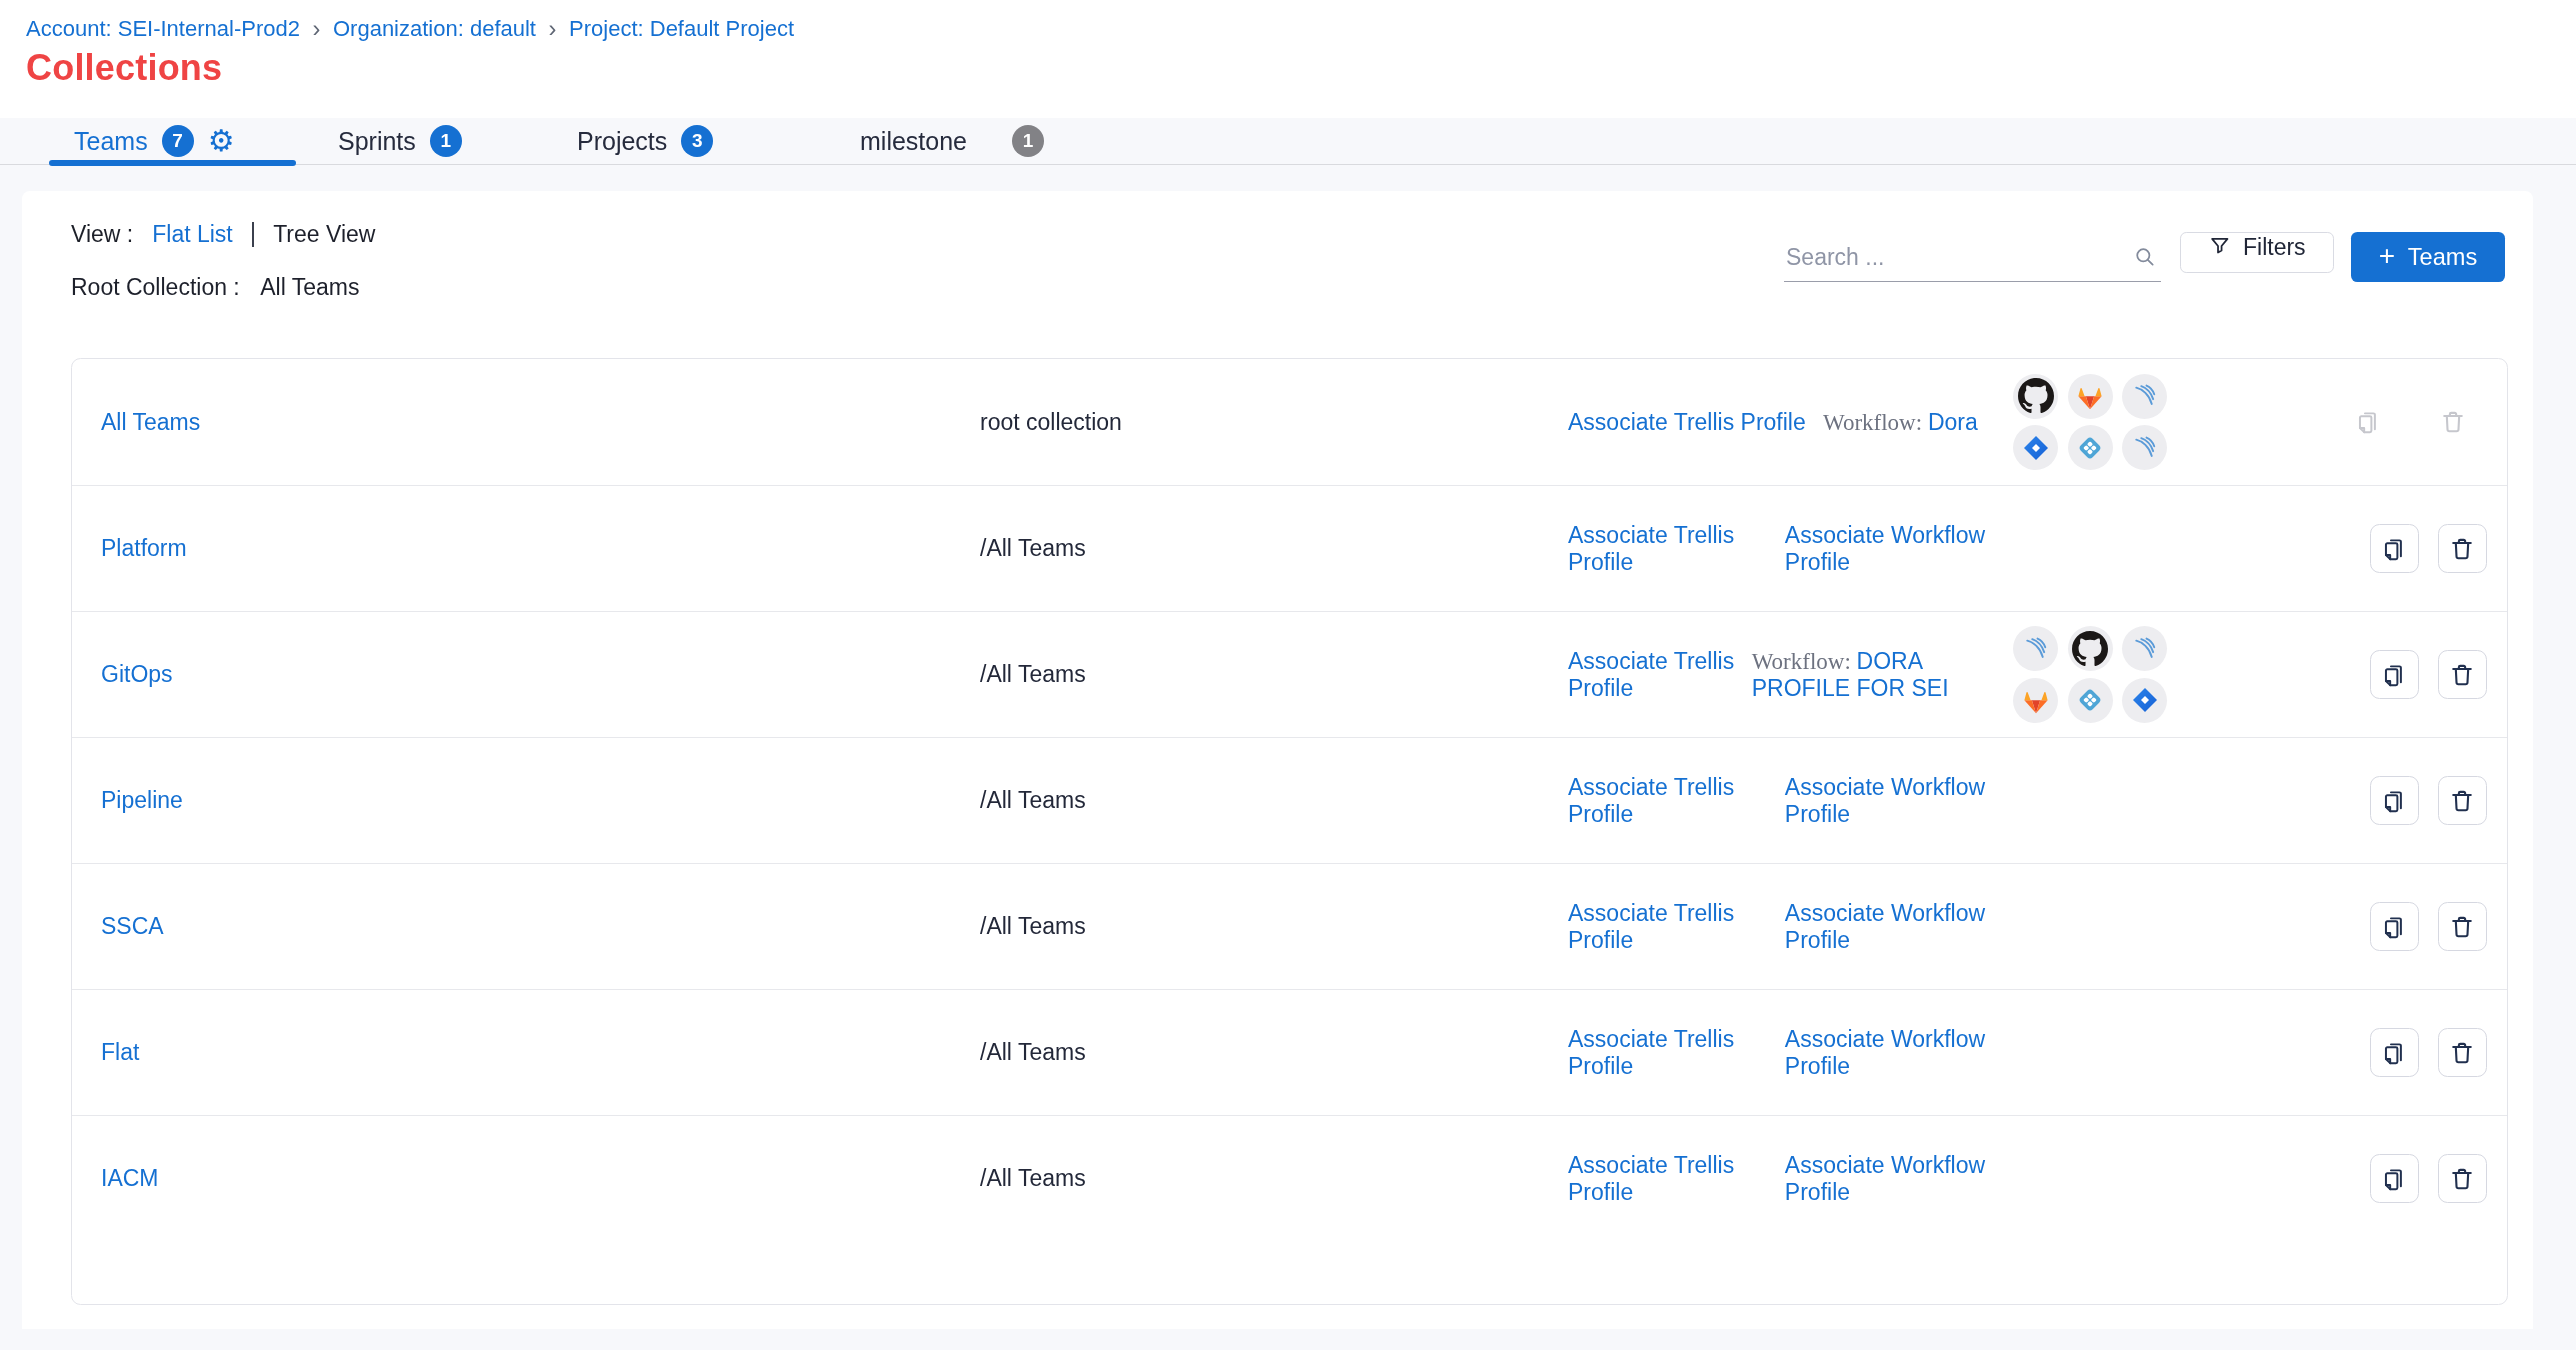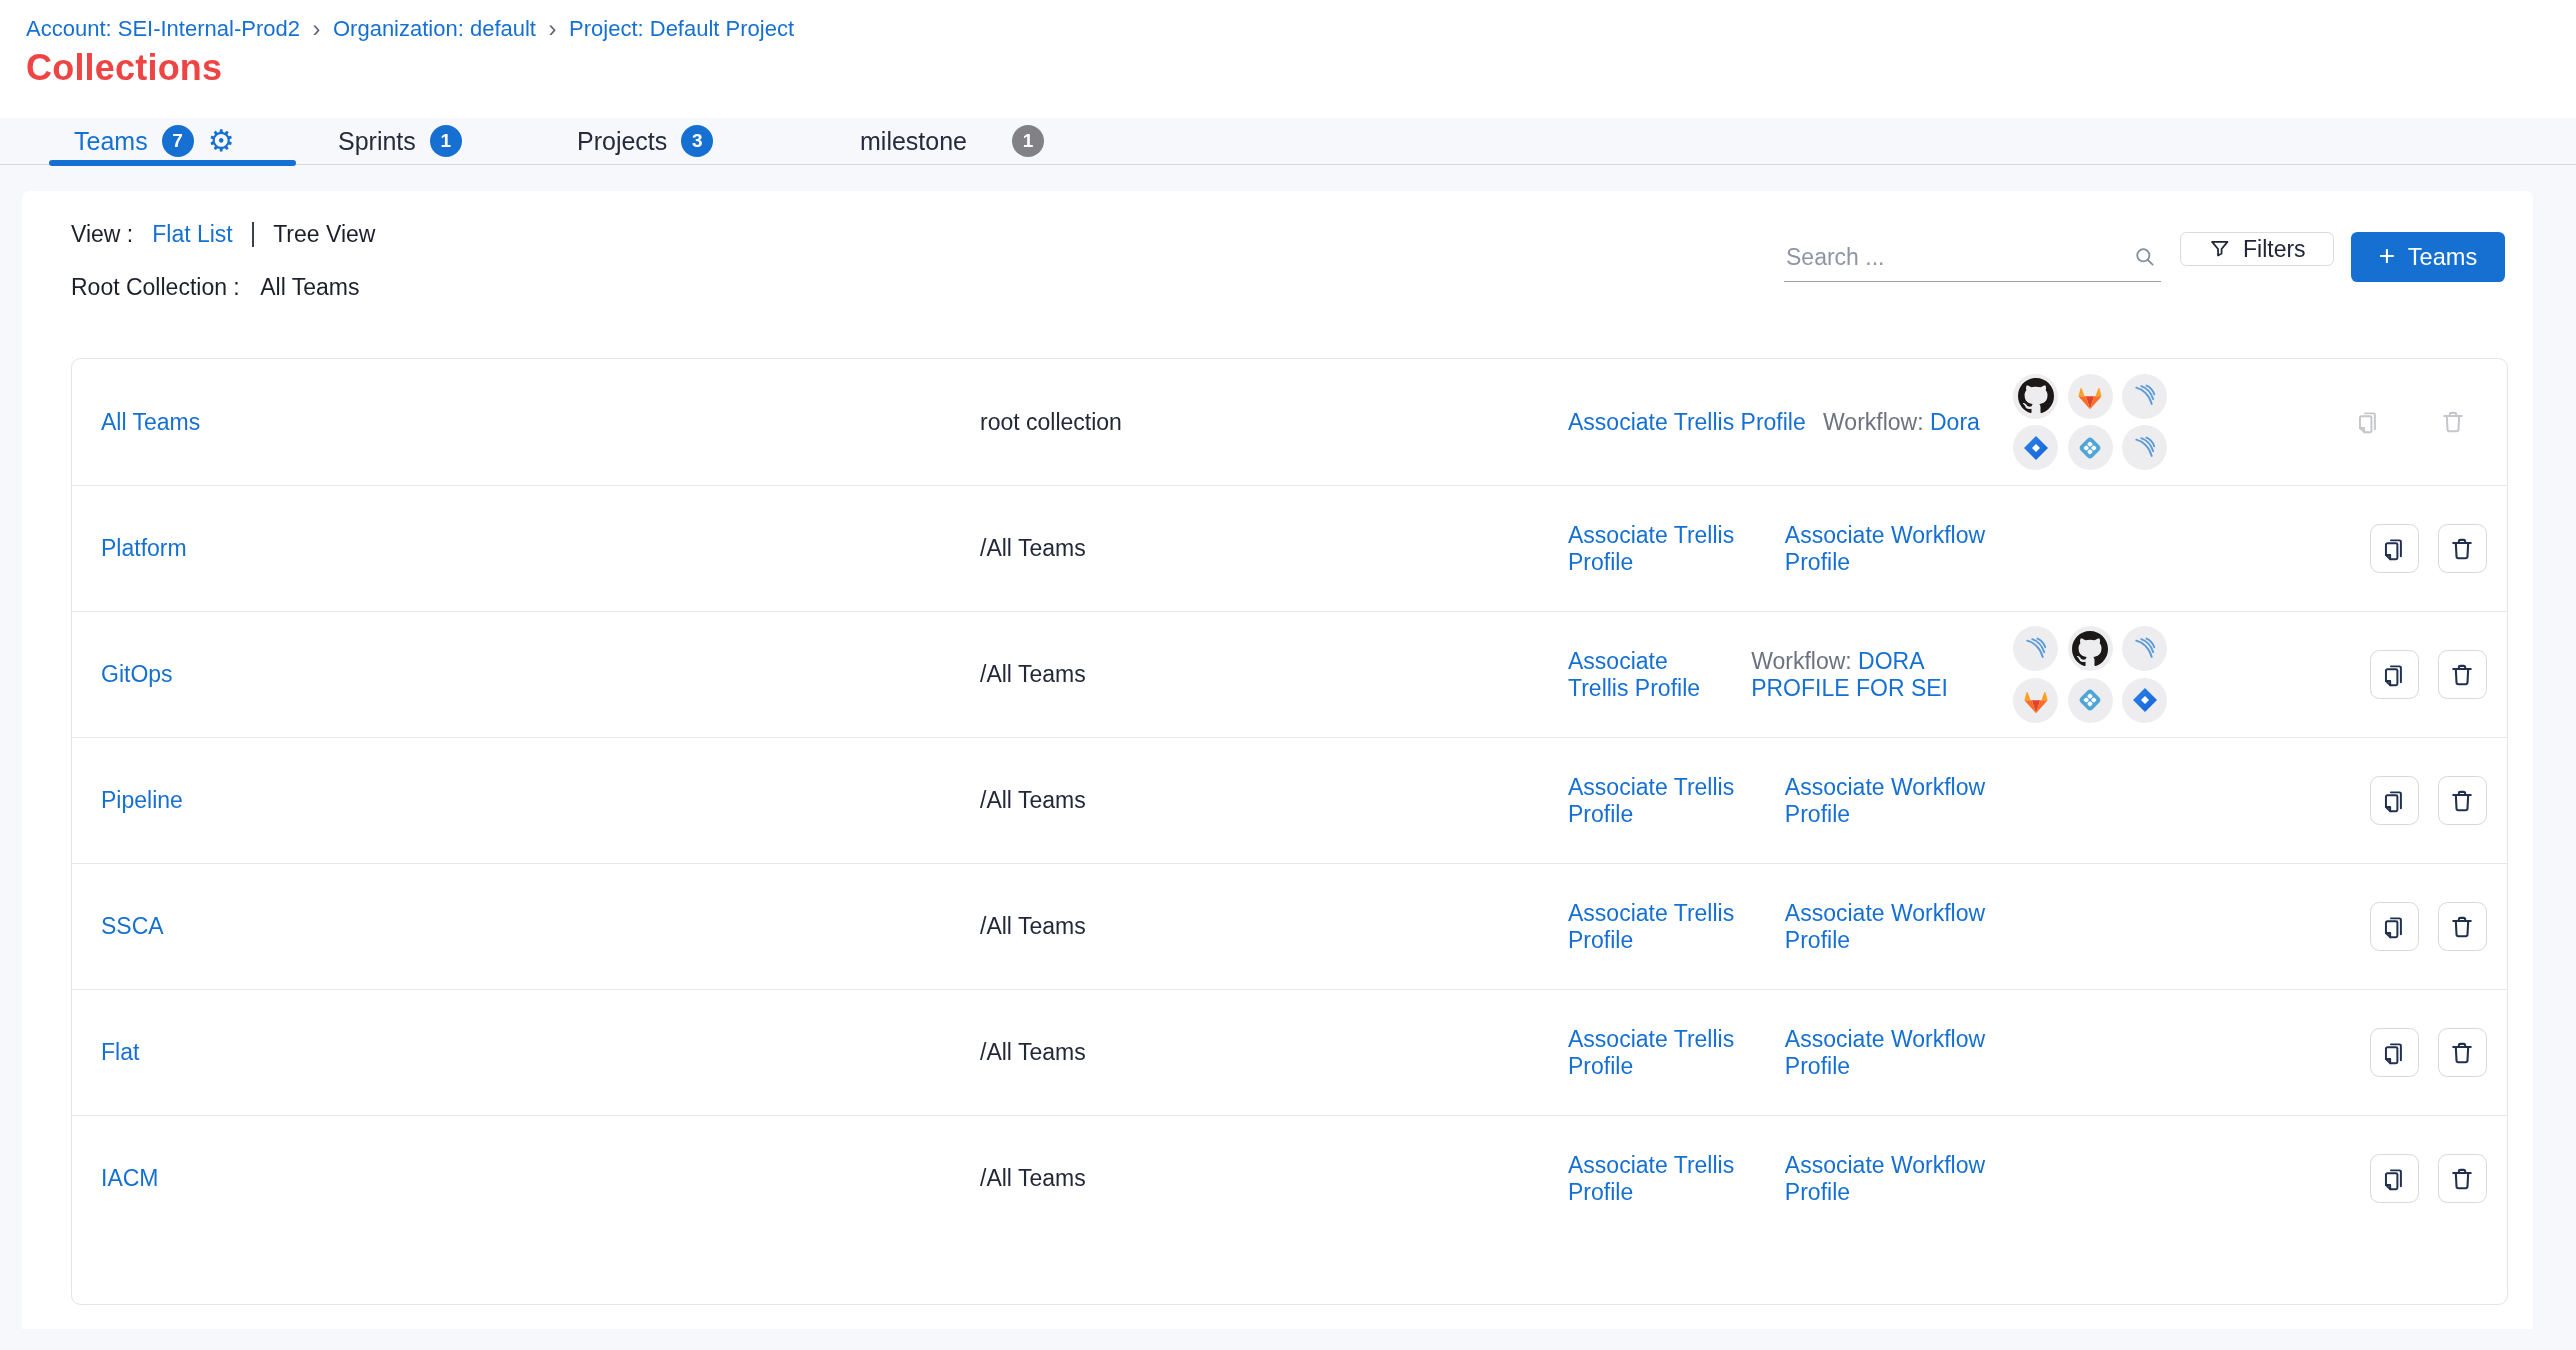--- a/index.html
+++ b/index.html
@@ -30,39 +30,39 @@
   .view-row{position:absolute;left:49px;top:30px;display:flex;align-items:center;gap:19px;font-size:23px;}
   .view-row a{color:#1570d2;text-decoration:none;cursor:pointer;}
   .vr-divider{width:2.4px;height:25px;background:#3b404d;}
   .tree-view{color:#1d202b;cursor:pointer;}
   .root-row{position:absolute;left:49px;top:83px;display:flex;gap:20.5px;font-size:23px;color:#1d202b;}
   .search-wrap{position:absolute;left:1762px;top:43px;width:377px;height:47px;border-bottom:1.6px solid #9a9daa;}
   .search-wrap input{border:none;outline:none;background:transparent;width:331px;height:44px;font-size:23px;
                      font-family:"Liberation Sans",sans-serif;color:#444a5a;}
   .search-wrap input::placeholder{color:#8f95a6;}
   .search-icon{position:absolute;right:4.7px;top:11px;}
-  .btn-filters{position:absolute;left:2158px;top:41px;width:154px;height:34px;background:#fff;border:1.6px solid #d9dbe3;
-               border-radius:6.3px;display:flex;align-items:center;justify-content:center;gap:11px;font-size:23px;color:#202637;
+  .btn-filters{position:absolute;left:2158px;top:41px;width:154px;height:41px;background:#fff;border:1.6px solid #d9dbe3;
+               border-radius:6.3px;display:flex;justify-content:center;gap:11px;font-size:23px;color:#202637;
                box-sizing:border-box;cursor:pointer;}
   .btn-teams{position:absolute;left:2329px;top:41px;width:154px;height:50px;background:#1570d2;border:none;border-radius:6.3px;
              display:flex;align-items:center;justify-content:center;gap:12.6px;font-size:23.6px;color:#ffffff;cursor:pointer;}
   .bt-plus{font-size:28px;font-weight:300;line-height:1;margin-top:-2.4px;}
   
   .card{position:absolute;left:49px;top:167px;width:2437px;height:947px;background:#fff;border:1.6px solid #e3e4ea;
         border-radius:9.5px;box-sizing:border-box;overflow:hidden;}
   .grid{display:grid;grid-template-columns:429px 450px 292px 296px 445px 315px auto;align-items:center;padding-left:29px;}
   .thead{height:57px;border-bottom:2.4px solid #c8cad2;box-sizing:border-box;}
   .th{font-size:21px;font-weight:700;color:#36373f;letter-spacing:0.5px;}
   .row{height:126px;border-top:1.6px solid #e7e8ec;box-sizing:border-box;}
   .row:first-child{border-top:none;}
   .c-name a{font-size:23px;color:#1570d2;text-decoration:none;cursor:pointer;}
   .c-path{font-size:23px;color:#232839;}
   .c-profiles{display:flex;flex-direction:row;gap:17.3px;font-size:23px;align-self:center;}
   .c-profiles a{color:#1570d2;text-decoration:none;cursor:pointer;}
-  .p2 .prefix{color:#6d7280;}
+  .p2 .prefix{color:#6d7280;font-family:Liberation Serif, serif;}
   .c-integr{display:grid;grid-template-columns:repeat(3,45px);gap:6.3px 9.5px;}
   .icircle{width:45px;height:45px;border-radius:50%;background:#ededf0;display:flex;align-items:center;justify-content:center;}
   .icircle svg{width:30px;height:30px;}
   .icircle[data-name="github-icon"] svg{width:36px;height:36px;}
   .c-actions{display:flex;justify-content:flex-end;align-items:center;gap:19px;padding-right:20.5px;}
   .abtn{width:49px;height:49px;background:#fff;border:1.6px solid #d6d8e1;border-radius:9.5px;display:flex;align-items:center;
         justify-content:center;color:#21304f;cursor:pointer;box-sizing:border-box;padding:0;}
   .abtn svg{width:28px;height:28px;stroke:currentColor;fill:none;}
   .c-actions.disabled{gap:36px;padding-right:30px;}
   .c-actions.disabled .abtn{border:none;background:transparent;color:#c6c7cd;cursor:default;}

